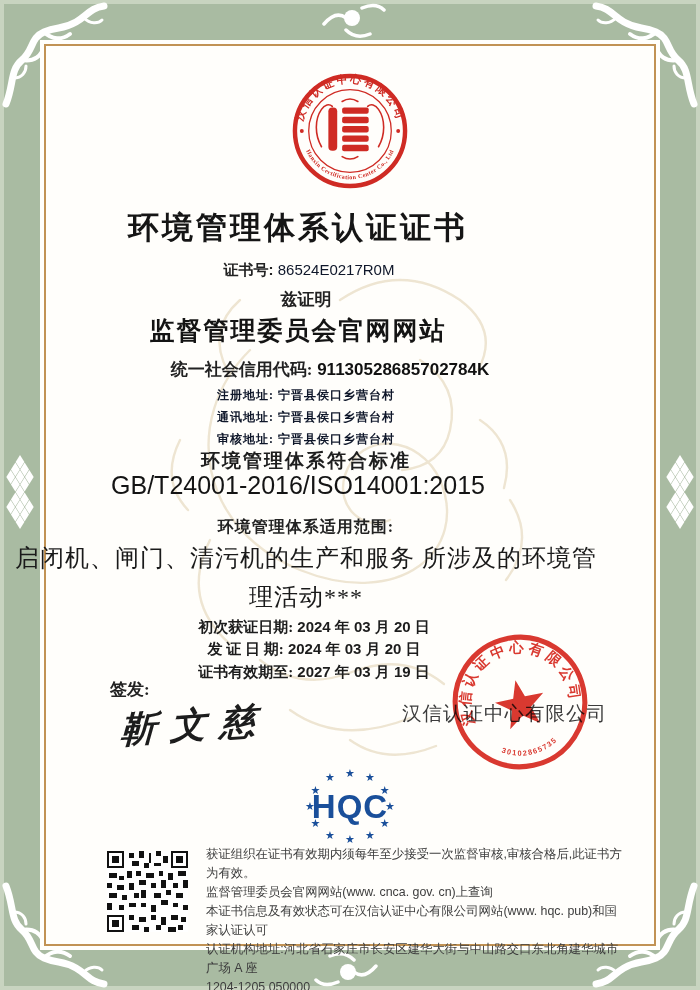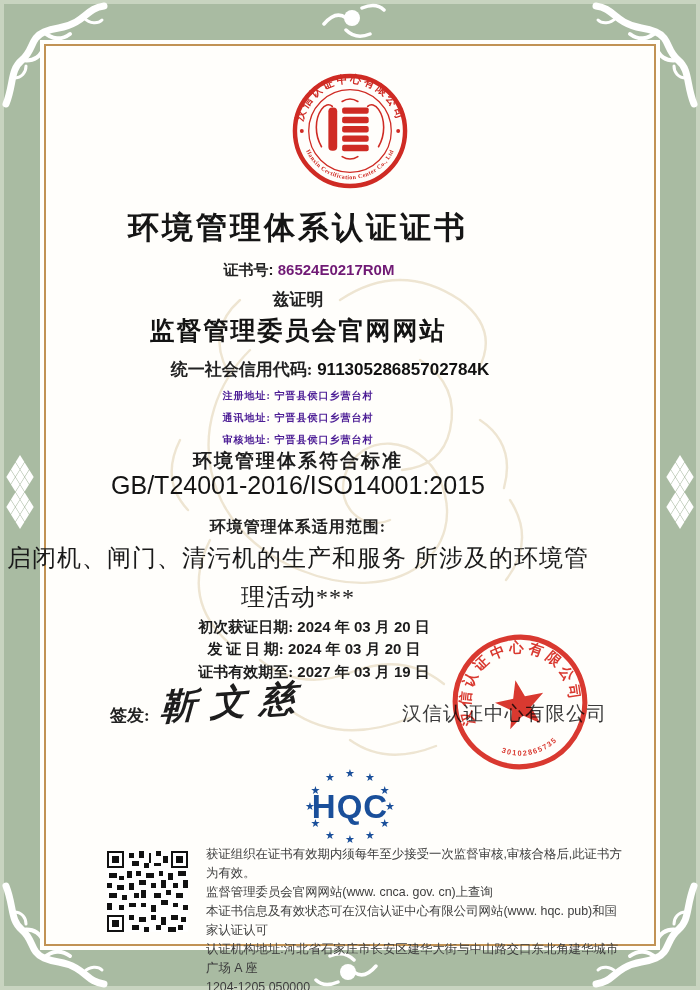--- a/index.html
+++ b/index.html
@@ -5,39 +5,39 @@
   html,body{margin:0;padding:0;background:#888;}
   .page{position:relative;width:700px;height:990px;background:#a9bba2;overflow:hidden;
         font-family:"Liberation Sans","DejaVu Sans",sans-serif;}
   .border-deco{position:absolute;inset:0;z-index:0;}
   .cert{position:absolute;left:40px;top:40px;right:40px;bottom:40px;background:#fffefb;z-index:1;}
   .gold-line{position:absolute;left:44px;top:44px;right:44px;bottom:44px;border:2px solid #c19254;z-index:2;pointer-events:none;}
   .watermark{position:absolute;left:90px;top:240px;z-index:2;opacity:.85;}
   .content{position:absolute;inset:0;z-index:3;}
   .abs{position:absolute;}
   .ctr{left:0;width:596px;text-align:center;}
-  .serif{font-family:"Liberation Serif","DejaVu Serif",serif;}
+  .serif{font-family:"Liberation Serif","DejaVu Serif",serif;margin-left:8px;}
   .title{top:207px;font-size:31px;font-weight:700;letter-spacing:3px;color:#151515;}
   .certno{top:261px;font-size:15px;color:#222;}
   .certno .lbl{font-family:Liberation Sans, sans-serif;font-weight:600;margin-left:22px;}
-  .certno .val{font-weight:700;color:#701a75;}
+  .certno .val{font-weight:400;color:#0f172a;}
   .hereby{top:288px;font-size:17px;font-weight:600;color:#222;}
   .company{top:314px;font-size:25px;font-weight:700;letter-spacing:2px;color:#141414;}
   .credit{top:358px;font-size:17px;color:#222;padding-left:32px;}
   .credit .lbl{font-family:"Liberation Serif","DejaVu Serif",serif;font-weight:600;}
   .credit .val{font-weight:700;color:#111;}
-  .addr{top:385px;font-size:10px;font-weight:700;line-height:21.8px;color:#4c1d95;letter-spacing:1px;}
+  .addr{top:385px;font-size:12px;font-weight:700;line-height:21.8px;color:#0f172a;letter-spacing:1px;}
   .stdcap{top:448px;font-size:19px;font-weight:700;letter-spacing:2px;color:#1e1e1e;}
   .std{top:471px;font-size:25px;font-weight:400;color:#141414;}
   .scopecap{top:517px;font-size:16px;font-weight:700;letter-spacing:1px;color:#222;}
   .scope{top:539px;font-size:24px;line-height:39px;color:#1a1a1a;letter-spacing:1px;}
   .dates{top:616px;font-size:15px;line-height:22.4px;color:#1c1c1c;padding-left:16px;}
   .dates .lbl{font-family:"Liberation Serif","DejaVu Serif",serif;font-weight:700;}
   .dates .val{font-weight:700;}
-  .sign-row{left:110px;top:678px;display:flex;align-items:flex-end;}
+  .sign-row{left:110px;top:678px;display:flex;align-items:flex-start;flex-direction:column;}
   .sign-lbl{font-family:"Liberation Serif","DejaVu Serif",serif;font-size:17px;font-weight:700;color:#222;}
   .sign-script{font-family:"Liberation Serif","DejaVu Serif",serif;font-style:italic;font-weight:600;
                font-size:36px;letter-spacing:14px;color:#1d1d1d;transform:rotate(-4deg) skewX(-6deg);margin-left:10px;}
   .issuer{left:402px;top:700px;width:220px;font-size:19.5px;letter-spacing:1px;color:#3c3c3c;}
   .stamp{left:446px;top:628px;z-index:4;mix-blend-mode:multiply;opacity:.92;transform:rotate(-12deg);}
   .hqc{left:290px;top:762px;}
   .qr{left:107px;top:851px;width:81px;height:81px;}
   .footer{left:206px;top:845px;width:420px;font-size:12.4px;line-height:19px;color:#3d3d3d;text-align:left;}
 </style>
 </head>

